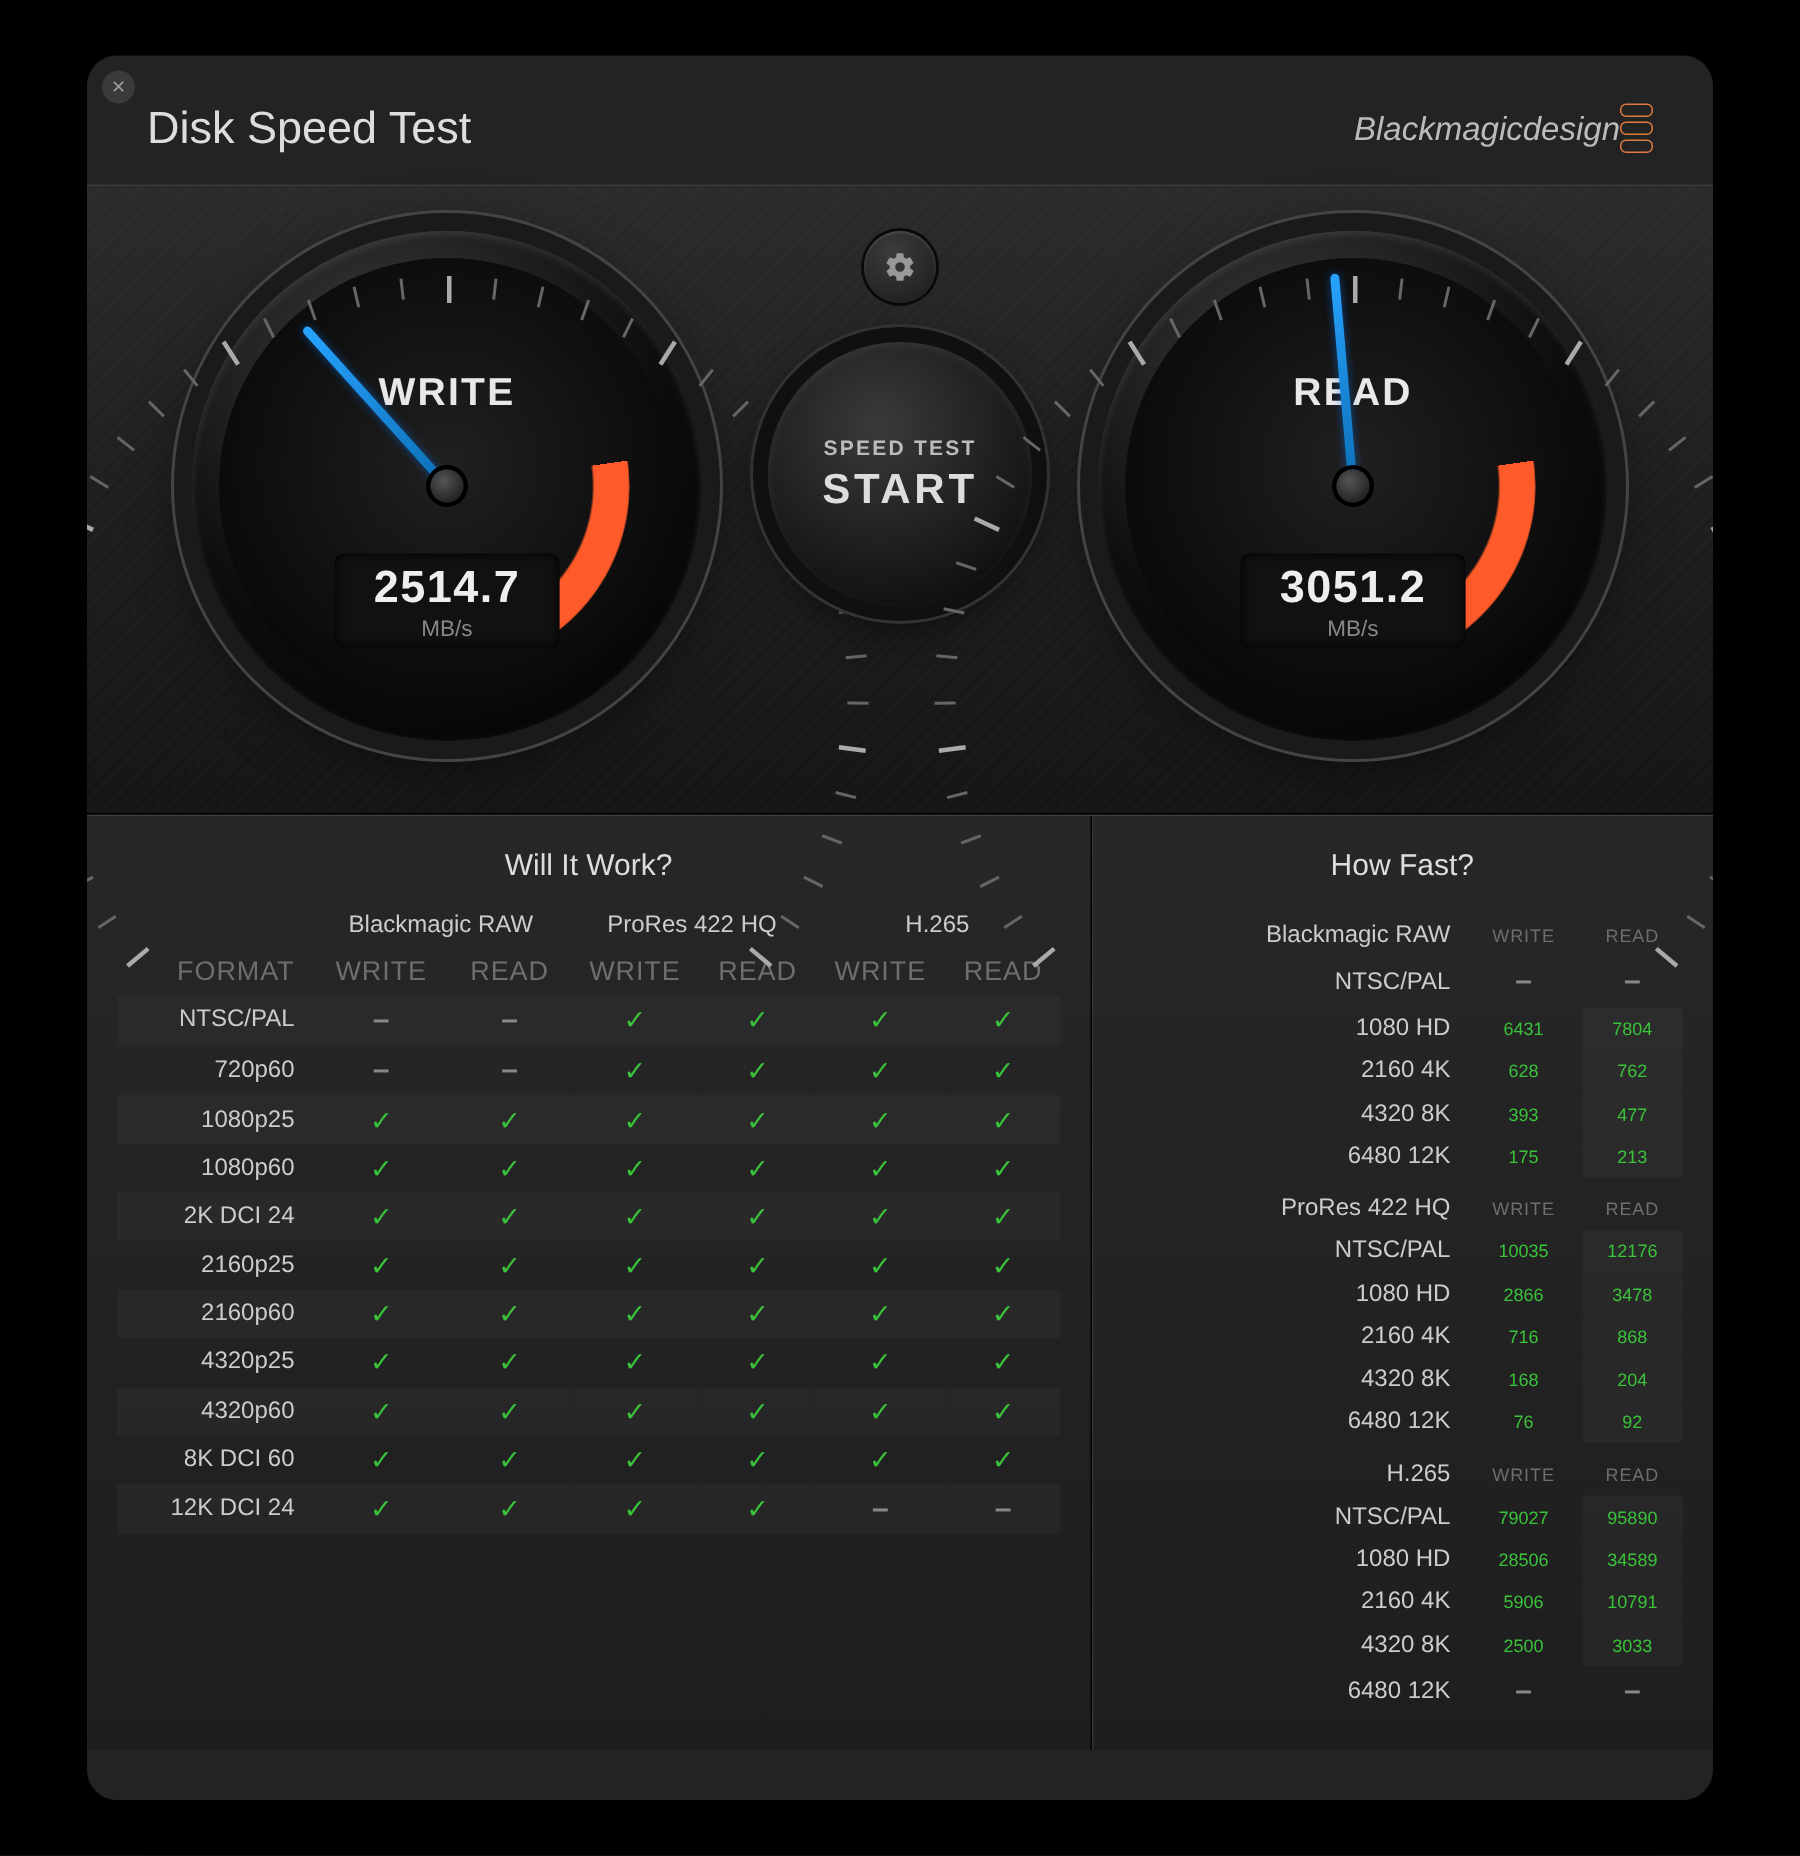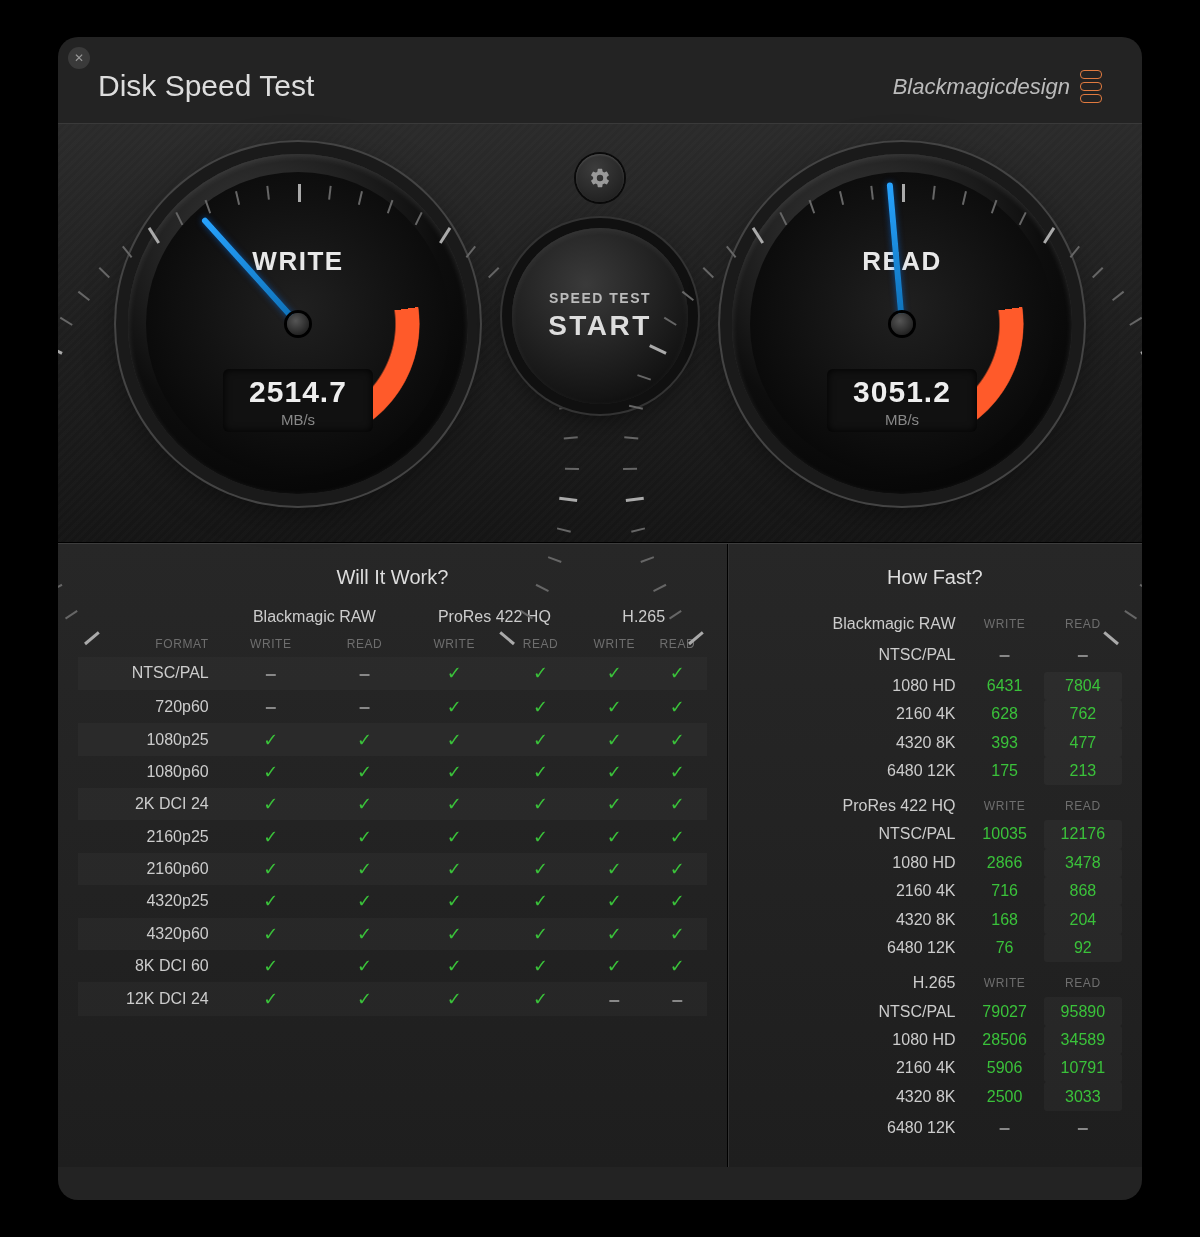--- a/index.html
+++ b/index.html
@@ -1,21 +1,21 @@
 <!DOCTYPE html>
 <html><head>
 <meta charset="utf-8">
 <style>
   *{box-sizing:border-box;margin:0;padding:0;font-family:-apple-system,BlinkMacSystemFont,"Helvetica Neue",Arial,sans-serif;}
   body{background:#000;width:1200px;height:1237px;overflow:hidden;display:flex;align-items:center;justify-content:center;}
   .window{width:1084px;height:1163px;background:#232323;border-radius:20px;position:relative;overflow:hidden;box-shadow:0 10px 60px rgba(0,0,0,.8);}
   .close-btn{position:absolute;top:10px;left:10px;width:22px;height:22px;border-radius:50%;background:#3a3a3a;display:flex;align-items:center;justify-content:center;color:#999;font-size:12px;cursor:pointer;}
-  .header{padding:32px 40px 20px 40px;display:flex;justify-content:space-between;align-items:flex-end;}
+  .header{padding:32px 40px 20px 40px;display:flex;justify-content:space-between;align-items:flex-start;}
   .title{font-size:30px;font-weight:300;color:#ddd;}
-  .brand{font-size:22px;font-weight:300;font-style:italic;color:#bbb;display:flex;align-items:center;gap:10px;}
+  .brand{font-size:22px;font-weight:300;font-style:italic;color:#bbb;display:flex;align-items:center;}
   .brand-dots{display:flex;flex-direction:column;gap:3px;}
   .brand-dots span{width:22px;height:9px;border-radius:4px;border:1.5px solid #e07a3f;}
   .gauges{height:420px;position:relative;background:
     repeating-linear-gradient(135deg,rgba(255,255,255,.012) 0 3px,transparent 3px 6px),
     linear-gradient(180deg,#2b2b2b 0%,#1e1e1e 50%,#151515 100%);
     border-top:1px solid #3a3a3a;border-bottom:1px solid #000;}
   .gauge{position:absolute;width:340px;height:340px;top:30px;border-radius:50%;
     background:radial-gradient(circle at 40% 30%,#444 0%,#0d0d0d 55%,#000 100%);
     box-shadow:0 0 0 12px #1a1a1a,0 0 0 14px #444, inset 0 2px 6px rgba(255,255,255,.12),0 8px 40px rgba(0,0,0,.7);}
   .gauge.write{left:70px;} .gauge.read{right:70px;}
@@ -42,31 +42,31 @@
     display:flex;flex-direction:column;align-items:center;justify-content:center;color:#ddd;}
   .start-btn .l1{font-size:14px;letter-spacing:1.5px;font-weight:600;color:#bbb;}
   .start-btn .l2{font-size:28px;font-weight:700;letter-spacing:2.5px;margin-top:4px;}
   .tables{display:flex;height:624px;background:linear-gradient(180deg,#272727 0%,#1e1e1e 100%);border-top:1px solid #3d3d3d;}
   .panel{flex:1;padding:14px 20px 18px;}
   .panel.left{flex:1.68;border-right:1px solid #000;box-shadow:1px 0 0 #333;}
   .panel-title{text-align:center;color:#ddd;font-size:20px;font-weight:500;margin:8px 0 14px;}
   table{width:100%;border-collapse:collapse;}
   th,td{text-align:center;font-size:15px;padding:5.2px 2px;white-space:nowrap;}
   .ww thead .grp th{color:#ccc;font-weight:500;font-size:16px;padding-bottom:6px;}
-  .ww thead .sub th{color:#6e6e6e;font-size:12px;letter-spacing:.6px;font-weight:500;}
+  .ww thead .sub th{color:#6e6e6e;font-size:18px;letter-spacing:.6px;font-weight:500;}
   .ww tbody td:first-child{text-align:right;color:#ccc;font-size:16px;padding-right:12px;}
   .ww tbody tr:nth-child(odd){background:rgba(255,255,255,.028);}
   .check{color:#3ac23a;font-size:18px;}
   .dash{color:#888;font-size:20px;font-weight:600;}
   .fmt-hdr{text-align:right;color:#6e6e6e;font-size:12px;letter-spacing:.6px;padding-right:12px;}
   .hf .section td{color:#ccc;font-size:16px;padding-top:12px;}
   .hf .section td:first-child{text-align:right;padding-right:10px;font-weight:500;}
   .hf .section .mini{color:#6e6e6e;font-size:12px;letter-spacing:.6px;}
   .hf .row td:first-child{text-align:right;color:#ccc;font-size:16px;padding-right:10px;}
-  .hf .row td.val{color:#3ac23a;font-size:16px;text-align:center;}
+  .hf .row td.val{color:#3ac23a;font-size:12px;text-align:center;}
   .hf .row td.val.read{background:rgba(255,255,255,.035);border-radius:3px;}
   .hf .row td.dashc{color:#888;font-size:20px;font-weight:600;}
 </style>
 </head>
 <body>
 
 <div class="window">
   <div class="close-btn">
     <span>✕</span>
   </div>

